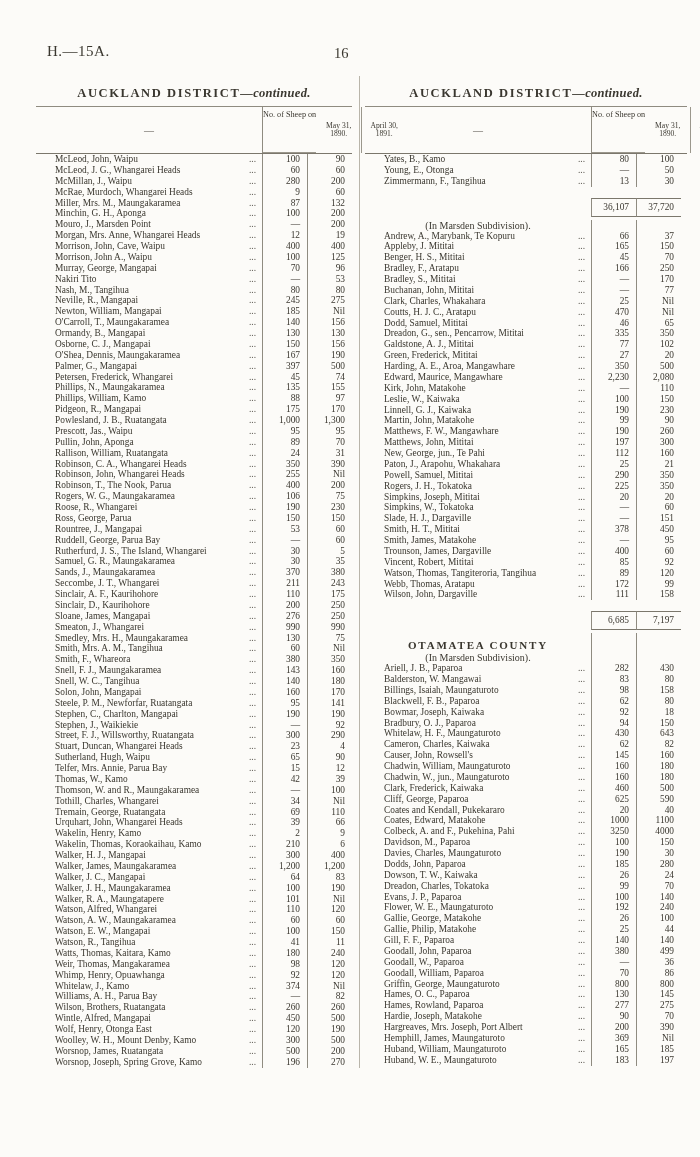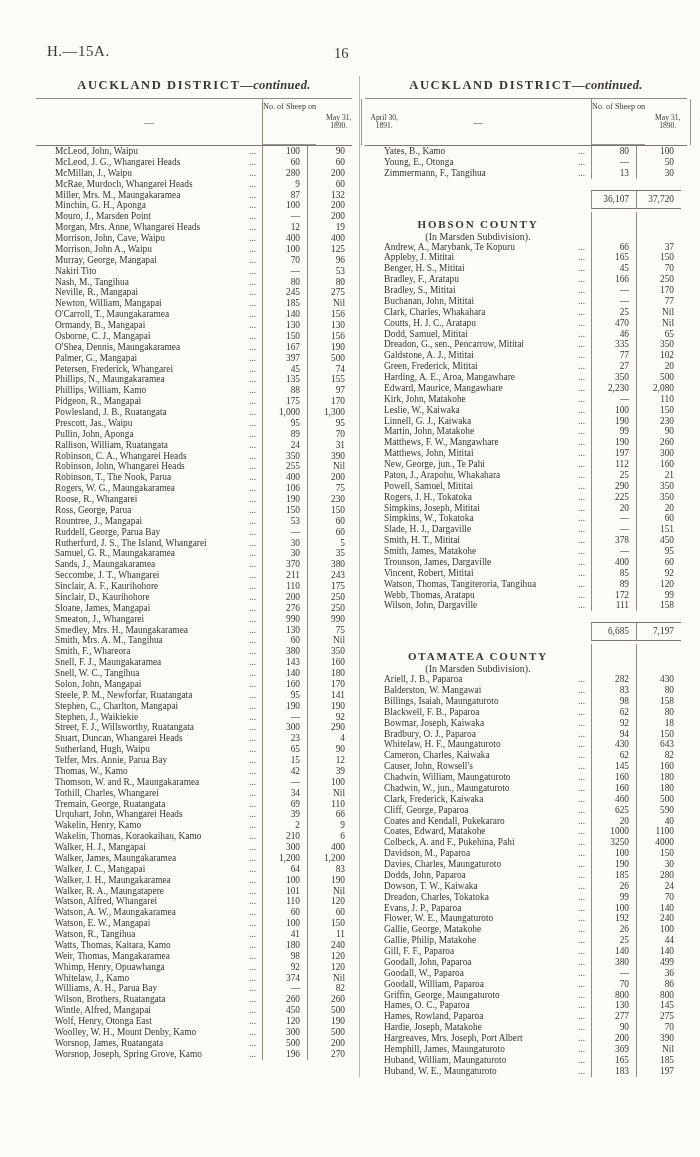--- a/index.html
+++ b/index.html
@@ -10,21 +10,21 @@
     -webkit-font-smoothing:antialiased;
   }
   .page-head{position:absolute;top:0;left:0;width:100%;height:70px;}
   .doc-ref{position:absolute;left:47px;top:43px;font-size:15px;letter-spacing:.5px;}
   .page-num{position:absolute;left:334px;top:45px;font-size:14.5px;}
   .cols{position:absolute;top:76px;left:36px;width:640px;display:flex;gap:7px;}
   .col{width:316px;flex:0 0 316px;position:relative;}
   .col.right{border-left:1px solid #b9b5aa;padding-left:5px;flex-basis:322px;width:322px;}
   .col-title{
     text-align:center;font-size:12.5px;font-weight:bold;letter-spacing:1.6px;
-    margin:2px 0 5px 0;white-space:nowrap;
+    margin:10px 0 5px 0;white-space:nowrap;
   }
   .col-title em{font-weight:bold;letter-spacing:.3px;}
   .thead{
     display:flex;align-items:stretch;height:46px;
     border-top:1px solid #8f8b80;border-bottom:1.6px solid #7b776c;
   }
   .th-name{flex:0 0 226px;display:flex;align-items:center;justify-content:center;color:#6d695f;font-size:10px;}
   .th-nums{flex:1;border-left:1px solid #8f8b80;display:flex;flex-direction:row;}
   .th-group{flex:0 0 16px;border-bottom:1px solid #9b978c;font-size:8.2px;text-align:center;line-height:16px;white-space:nowrap;}
   .th-dates{flex:1;display:flex;}
@@ -789,21 +789,20 @@
           <div class="c-v">13</div>
           <div class="c-v">30</div>
         </div>
         <div class="row total-row">
           <div class="c-name"></div>
           <div class="c-v">36,107</div>
           <div class="c-v">37,720</div>
         </div>
         <div class="row sec-row">
           <div class="c-name">
-            <div class="sec-title">HOBSON COUNTY</div>
             <div class="sec-sub">(In Marsden Subdivision).</div>
           </div>
           <div class="c-v"></div>
           <div class="c-v"></div>
         </div>
         <div class="row">
           <div class="c-name">
             <div class="nm">Andrew, A., Marybank, Te Kopuru</div>
             <div class="dots">...</div>
           </div>

